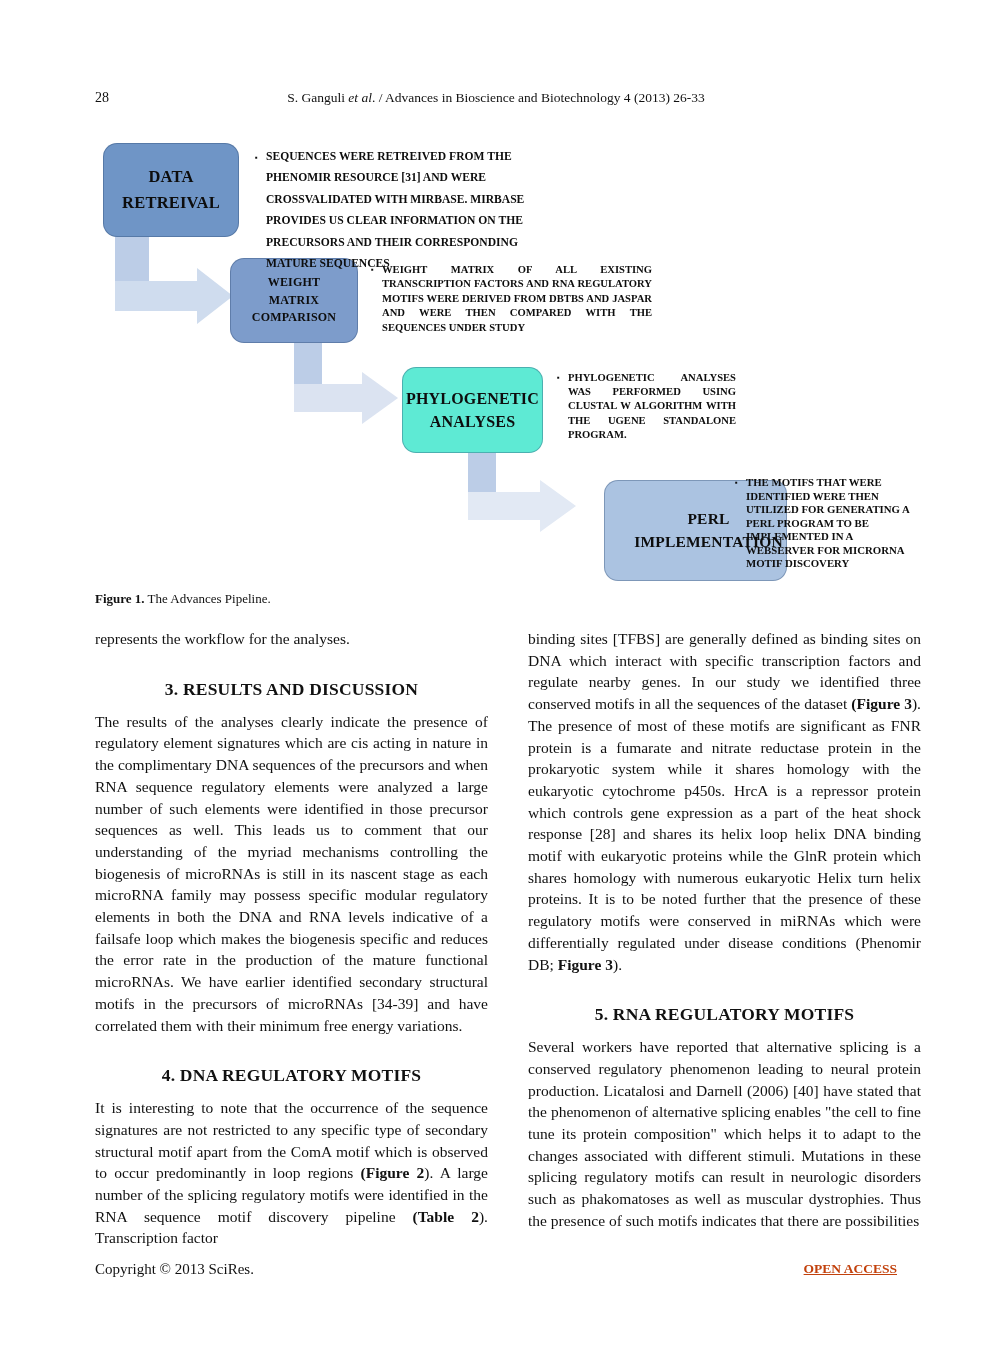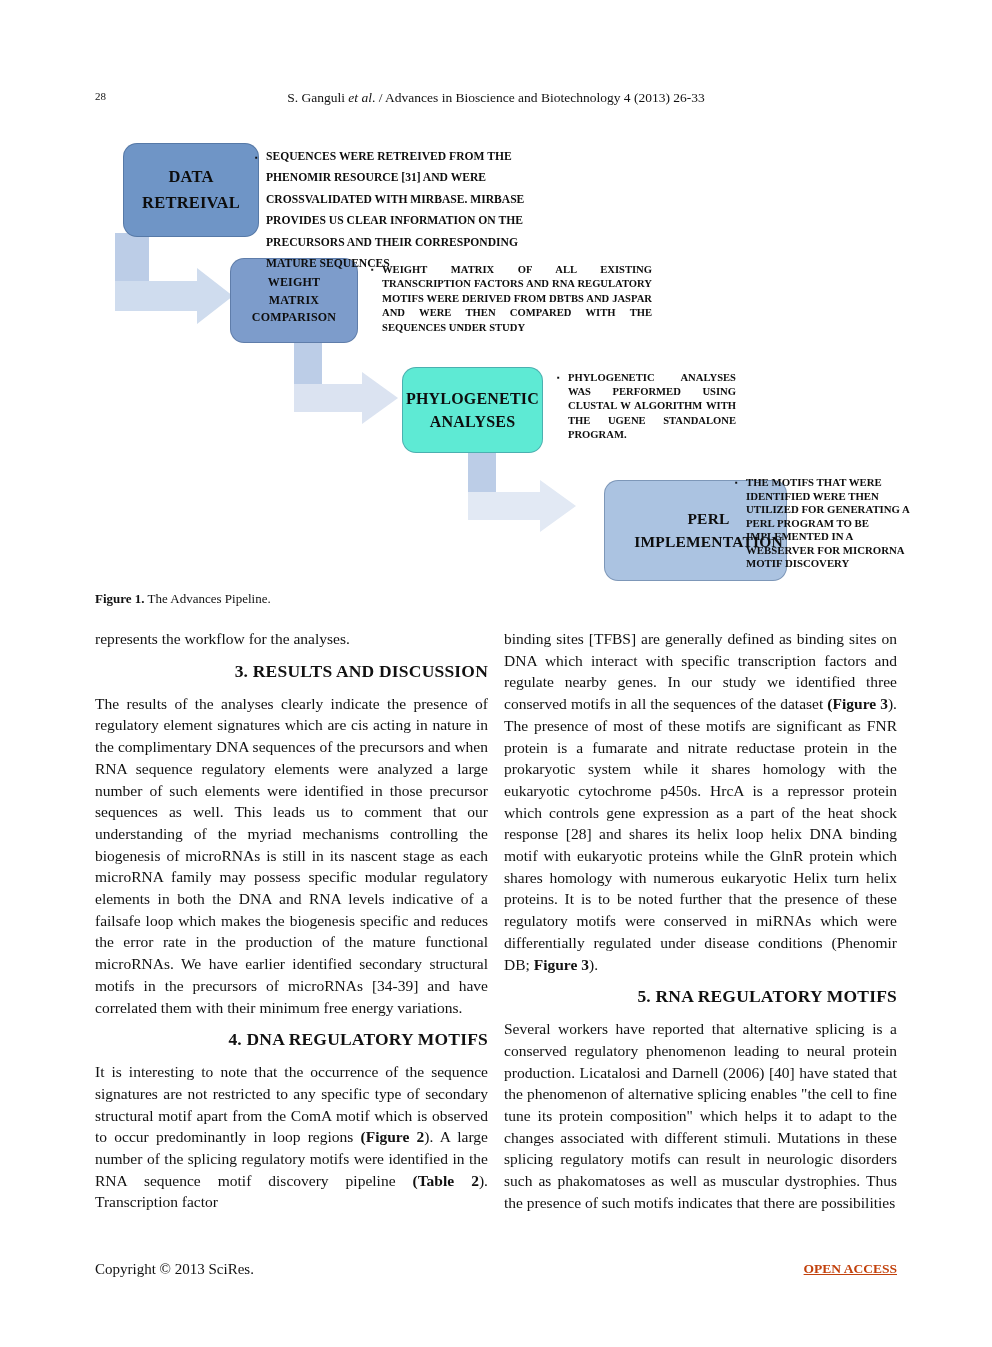--- a/index.html
+++ b/index.html
@@ -1,19 +1,19 @@
 <!DOCTYPE html>
 <html><head>
 <meta charset="utf-8">
 <style>
   html,body{margin:0;padding:0;background:#ffffff;}
   .page{position:relative;width:992px;height:1347px;background:#fff;overflow:hidden;
         font-family:"Liberation Serif", serif;color:#111;}
   
-  .hdr-page-num{position:absolute;left:95px;top:90px;font-size:11px;}
+  .hdr-page-num{position:absolute;left:95px;top:90px;font-size:14px;}
   .hdr-title{position:absolute;left:0;right:0;top:90px;text-align:center;font-size:13.5px;}
   
   .fbox{position:absolute;border-radius:14px;border:1px solid rgba(40,70,110,.35);
         display:flex;align-items:center;justify-content:center;text-align:center;
         font-weight:bold;color:#0d0d0d;white-space:pre-line;letter-spacing:.2px;}
   .fbox1{left:103px;top:143px;width:134px;height:92px;font-size:16.5px;line-height:1.55;}
   .fbox2{left:230px;top:258px;width:126px;height:83px;font-size:12px;line-height:1.45;}
   .fbox3{left:402px;top:367px;width:139px;height:84px;font-size:16px;line-height:1.45;}
   .fbox4{left:604px;top:480px;width:155px;height:99px;font-size:15.5px;line-height:1.45;padding-left:26px;}
   
@@ -24,23 +24,23 @@
   .fb3{left:557px;top:371px;width:168px;font-size:10.6px;line-height:14.2px;text-align:justify;}
   .fb4{left:735px;top:476px;width:172px;font-size:10.8px;line-height:13.5px;text-align:left;}
   .fb2 .mk,.fb3 .mk,.fb4 .mk{top:0;}
   
   .connectors{position:absolute;left:0;top:135px;width:992px;height:465px;}
   
   .caption{position:absolute;left:95px;top:591px;font-size:13px;}
   
   .col{position:absolute;width:393px;font-size:15.5px;line-height:21.7px;text-align:justify;}
   .col-left{left:95px;top:628px;}
-  .col-right{left:504px;top:628px;}
+  .col-right{left:528px;top:628px;}
   .col p{margin:0 0 0 0;}
-  .col h2{font-size:17.5px;line-height:22px;margin:10px 0 11px 0;text-align:right;letter-spacing:.2px;}
+  .col h2{font-size:17.5px;line-height:22px;margin:28px 0 11px 0;text-align:center;letter-spacing:.2px;}
   
   .ftr-copy{position:absolute;left:95px;top:1261px;font-size:15px;}
   .ftr-oa{position:absolute;right:95px;top:1261px;font-size:13.5px;font-weight:bold;}
 </style>
 </head>
 <body>
 
 <div class="page">
 
   <div class="hdr-page-num">28</div>
@@ -48,21 +48,21 @@
 
   <svg class="connectors" viewBox="0 0 992 465">
     <rect x="115" y="98" width="34" height="75" style="fill: rgb(188, 205, 231);"></rect>
     <polygon points="115,146 197,146 197,133 233,161 197,189 197,176 115,176" style="fill: rgb(207, 220, 238);"></polygon>
     <rect x="294" y="203" width="28" height="58" style="fill: rgb(188, 205, 231);"></rect>
     <polygon points="294,249 362,249 362,237 398,263 362,289 362,277 294,277" style="fill: rgb(219, 227, 241);"></polygon>
     <rect x="468" y="313" width="28" height="52" style="fill: rgb(188, 205, 231);"></rect>
     <polygon points="468,357 540,357 540,345 576,371 540,397 540,385 468,385" style="fill: rgb(226, 233, 244);"></polygon>
   </svg>
 
-  <div class="fbox fbox1" style="background: rgb(111, 149, 198); margin-left: 20px;"><span>DATA
+  <div class="fbox fbox1" style="background: rgb(111, 149, 198);"><span>DATA
 RETREIVAL</span></div>
   <div class="fbox fbox2" style="background: rgb(125, 156, 203);"><span>WEIGHT
 MATRIX
 COMPARISON</span></div>
   <div class="fbox fbox3" style="background: #5eead4;"><span>PHYLOGENETIC
 ANALYSES</span></div>
   <div class="fbox fbox4" style="background: rgb(171, 195, 225);"><span>PERL
 IMPLEMENTATION</span></div>
 
   <div class="fbullet fb1"><span class="mk">▪</span><span>SEQUENCES WERE RETREIVED FROM THE PHENOMIR RESOURCE [31] AND WERE CROSSVALIDATED WITH MIRBASE. MIRBASE PROVIDES US CLEAR INFORMATION ON THE PRECURSORS AND THEIR CORRESPONDING MATURE SEQUENCES</span></div>

